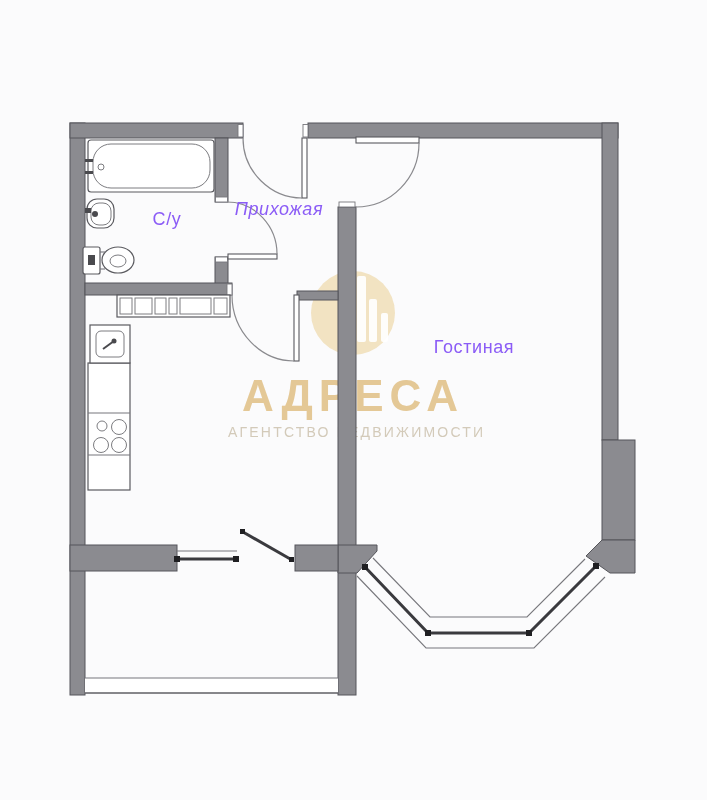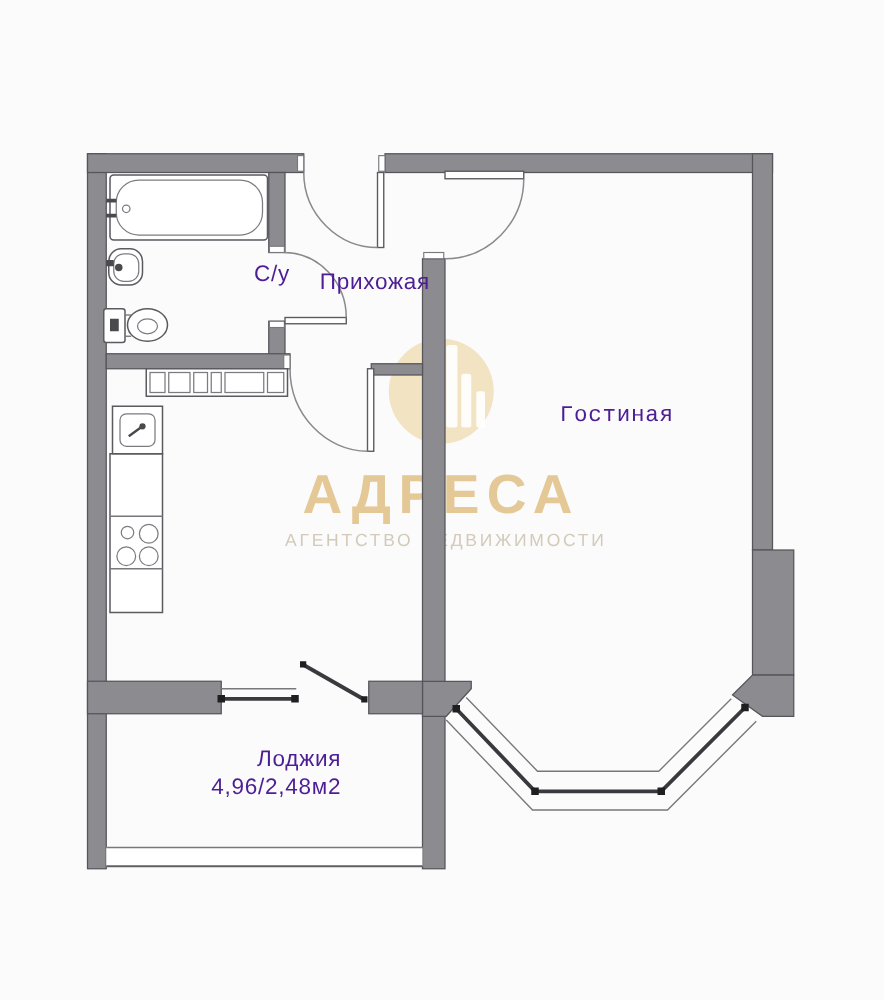--- a/index.html
+++ b/index.html
@@ -17,22 +17,22 @@
     font-size:44px;font-weight:bold;letter-spacing:6px;
     color:rgba(224,192,135,0.88);white-space:nowrap;
   }
   .wm-tagline{
     position:absolute;left:228px;top:424px;width:250px;text-align:center;
     font-size:14px;font-weight:500;letter-spacing:2.2px;
     color:rgba(209,199,181,0.95);white-space:nowrap;
   }
   .plan{position:absolute;left:0;top:0;z-index:2;}
   .room-label{
-    position:absolute;z-index:3;width:130px;text-align:right;
-    color:#4c1d95;font-size:18px;letter-spacing:0.6px;line-height:22px;
+    position:absolute;z-index:3;width:130px;text-align:center;
+    color:#8b5cf6;font-size:18px;letter-spacing:0.6px;line-height:22px;
   }
   .wall{fill:#8b8b90;stroke:#55555a;stroke-width:1;}
   .jamb{fill:#ffffff;stroke:#77777c;stroke-width:0.9;}
   .leaf{fill:#ffffff;stroke:#5a5a5f;stroke-width:1.1;}
   .arc{fill:none;stroke:#8a8a8e;stroke-width:1.2;}
   .fix{fill:#ffffff;stroke:#5a5a5f;stroke-width:1.2;}
   .fix2{fill:none;stroke:#7c7c80;stroke-width:1;}
   .thin{fill:none;stroke:#77777c;stroke-width:1.1;}
   .glaz{fill:none;stroke:#3a3a3e;stroke-width:3;}
   .gsq{fill:#1f1f22;}
@@ -172,24 +172,20 @@
       <rect class="gsq" x="362" y="564" width="6" height="6"></rect>
       <rect class="gsq" x="425" y="630" width="6" height="6"></rect>
       <rect class="gsq" x="526" y="630" width="6" height="6"></rect>
       <rect class="gsq" x="593" y="563" width="6" height="6"></rect>
     </g>
   </svg>
 
   <div class="room-label" style="left:102px;top:208px;">
     <div>С/у</div>
   </div>
-  <div class="room-label" style="left:214px;top:214px;">
+  <div class="room-label" style="left:214px;top:198px;font-style:italic;">
     <div>Прихожая</div>
   </div>
-  <div class="room-label" style="left:409px;top:322px;font-family:Liberation Mono, monospace;">
+  <div class="room-label" style="left:409px;top:336px;">
     <div>Гостиная</div>
-  </div>
-  <div class="room-label" style="left:143px;top:596px;">
-    <div>Лоджия</div>
-    <div>4,96/2,48м2</div>
   </div>
 
 </div>
 
 </body></html>

